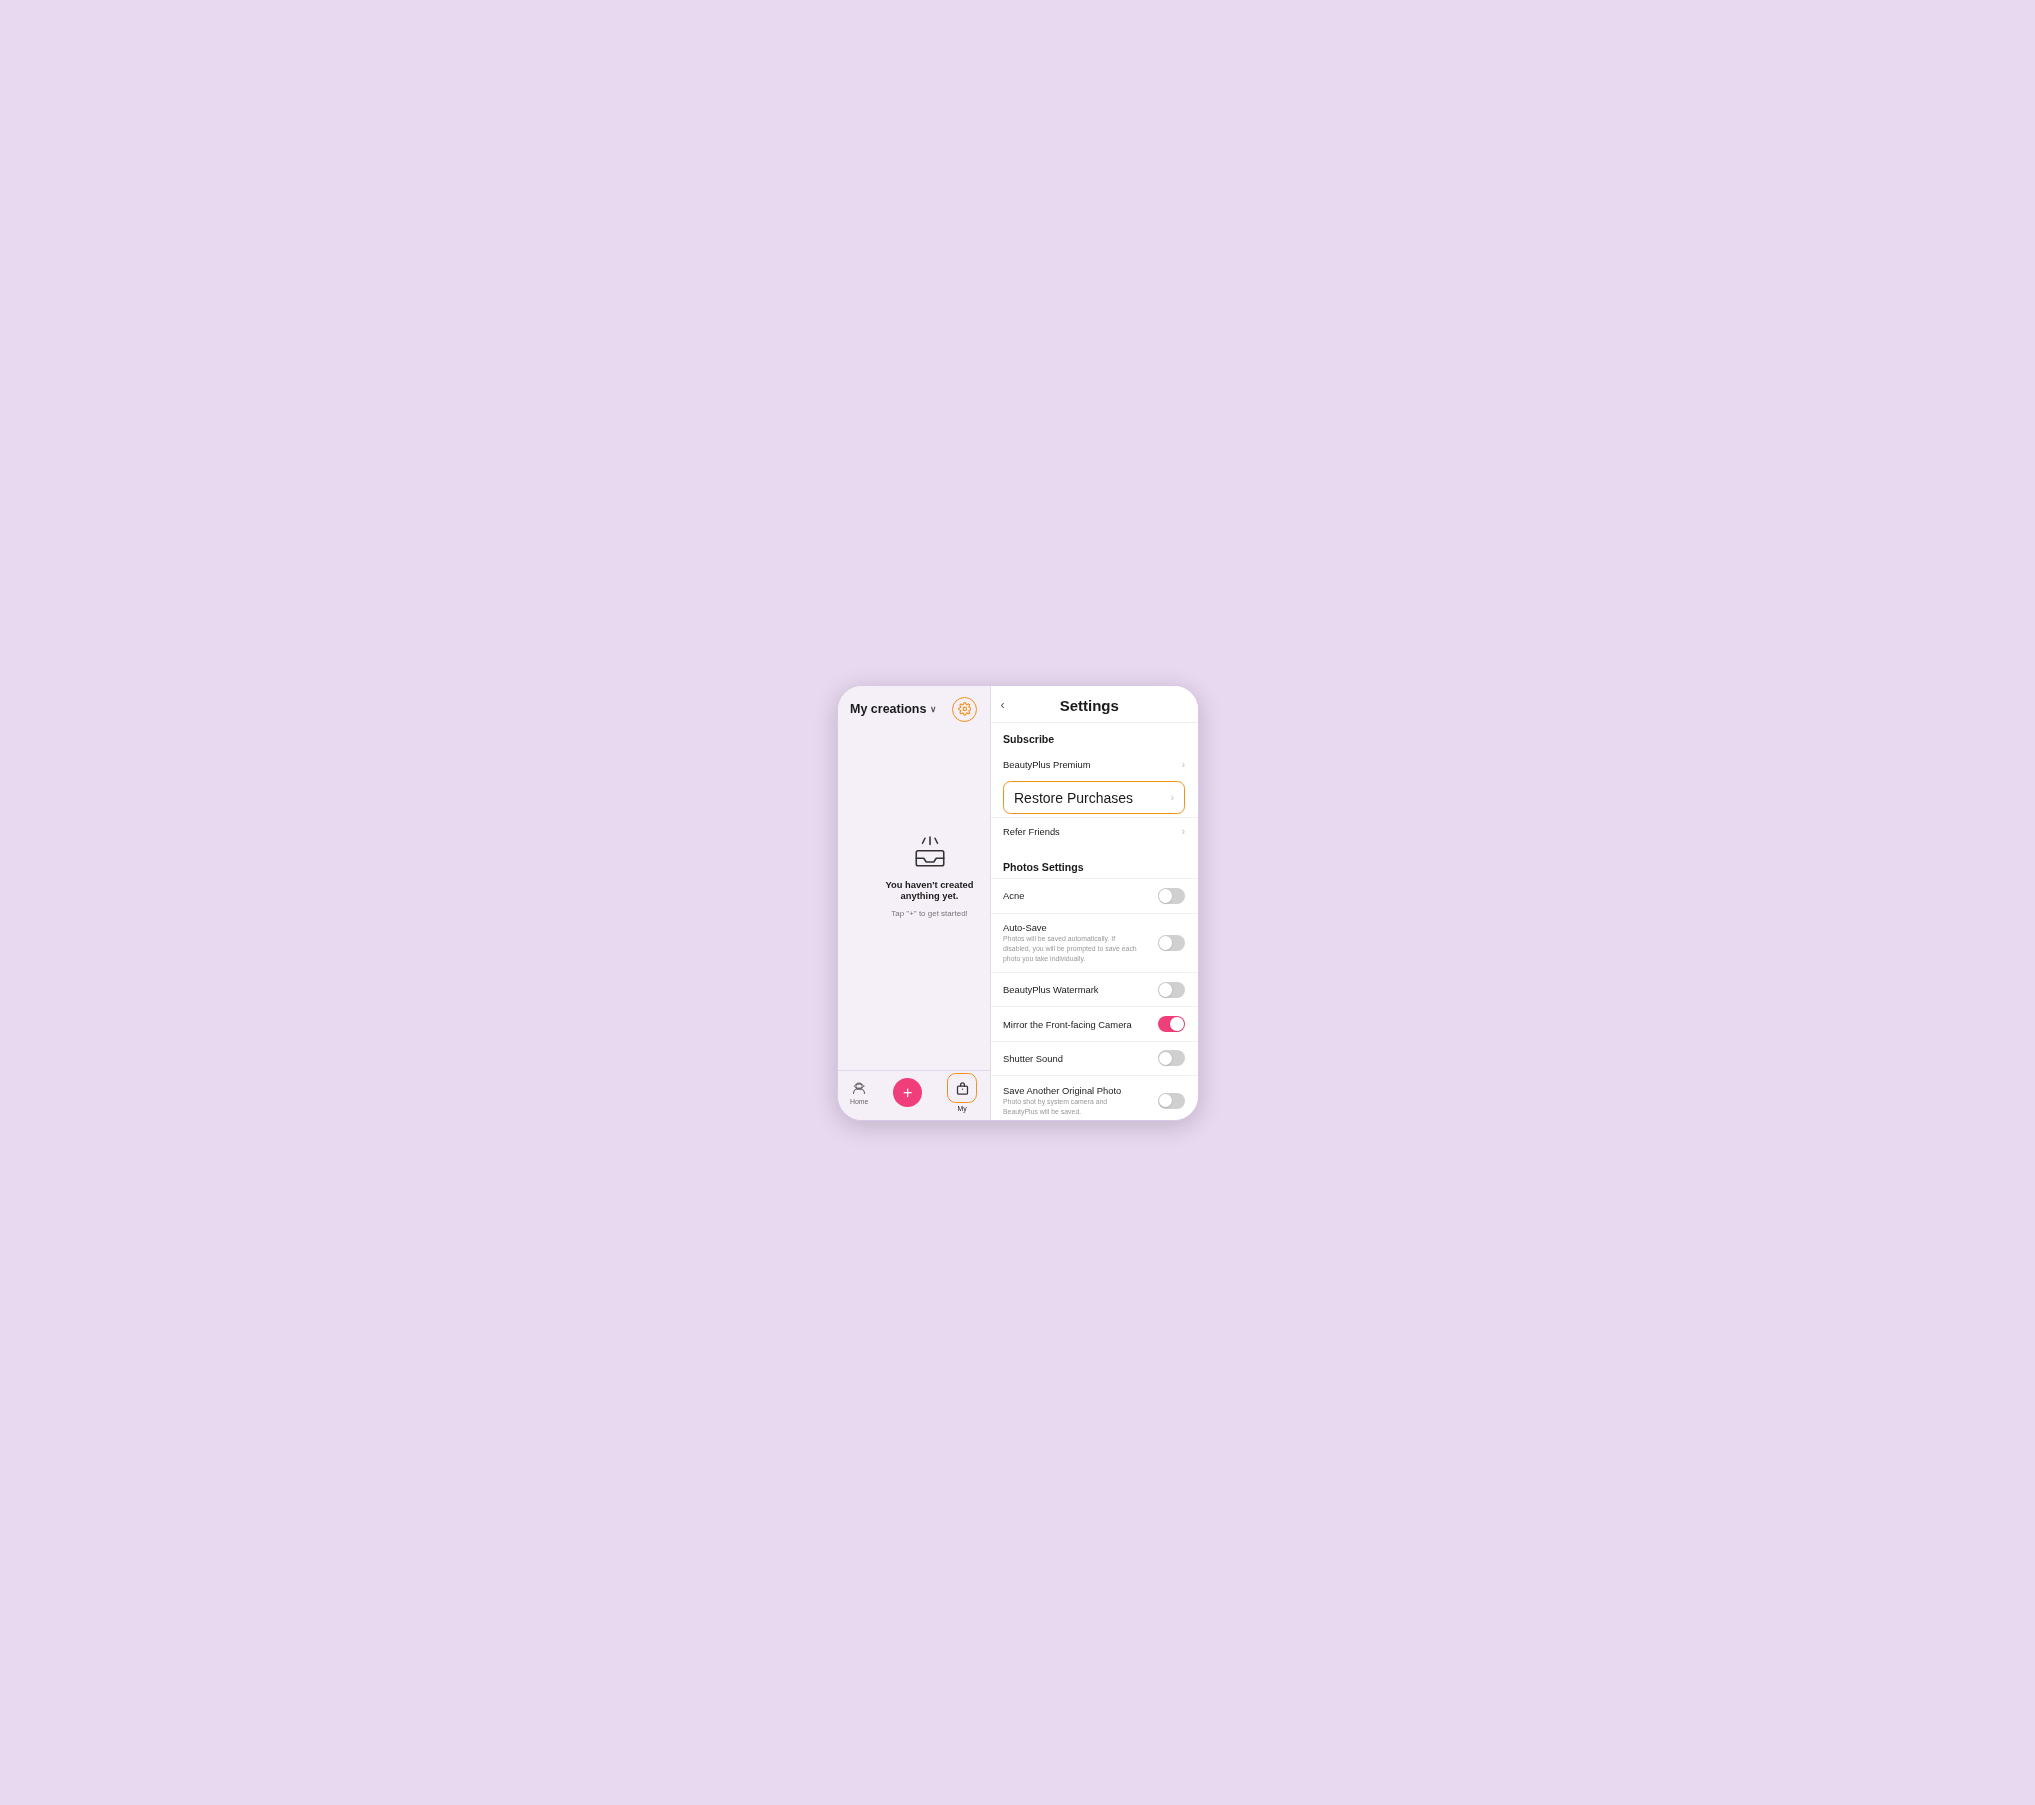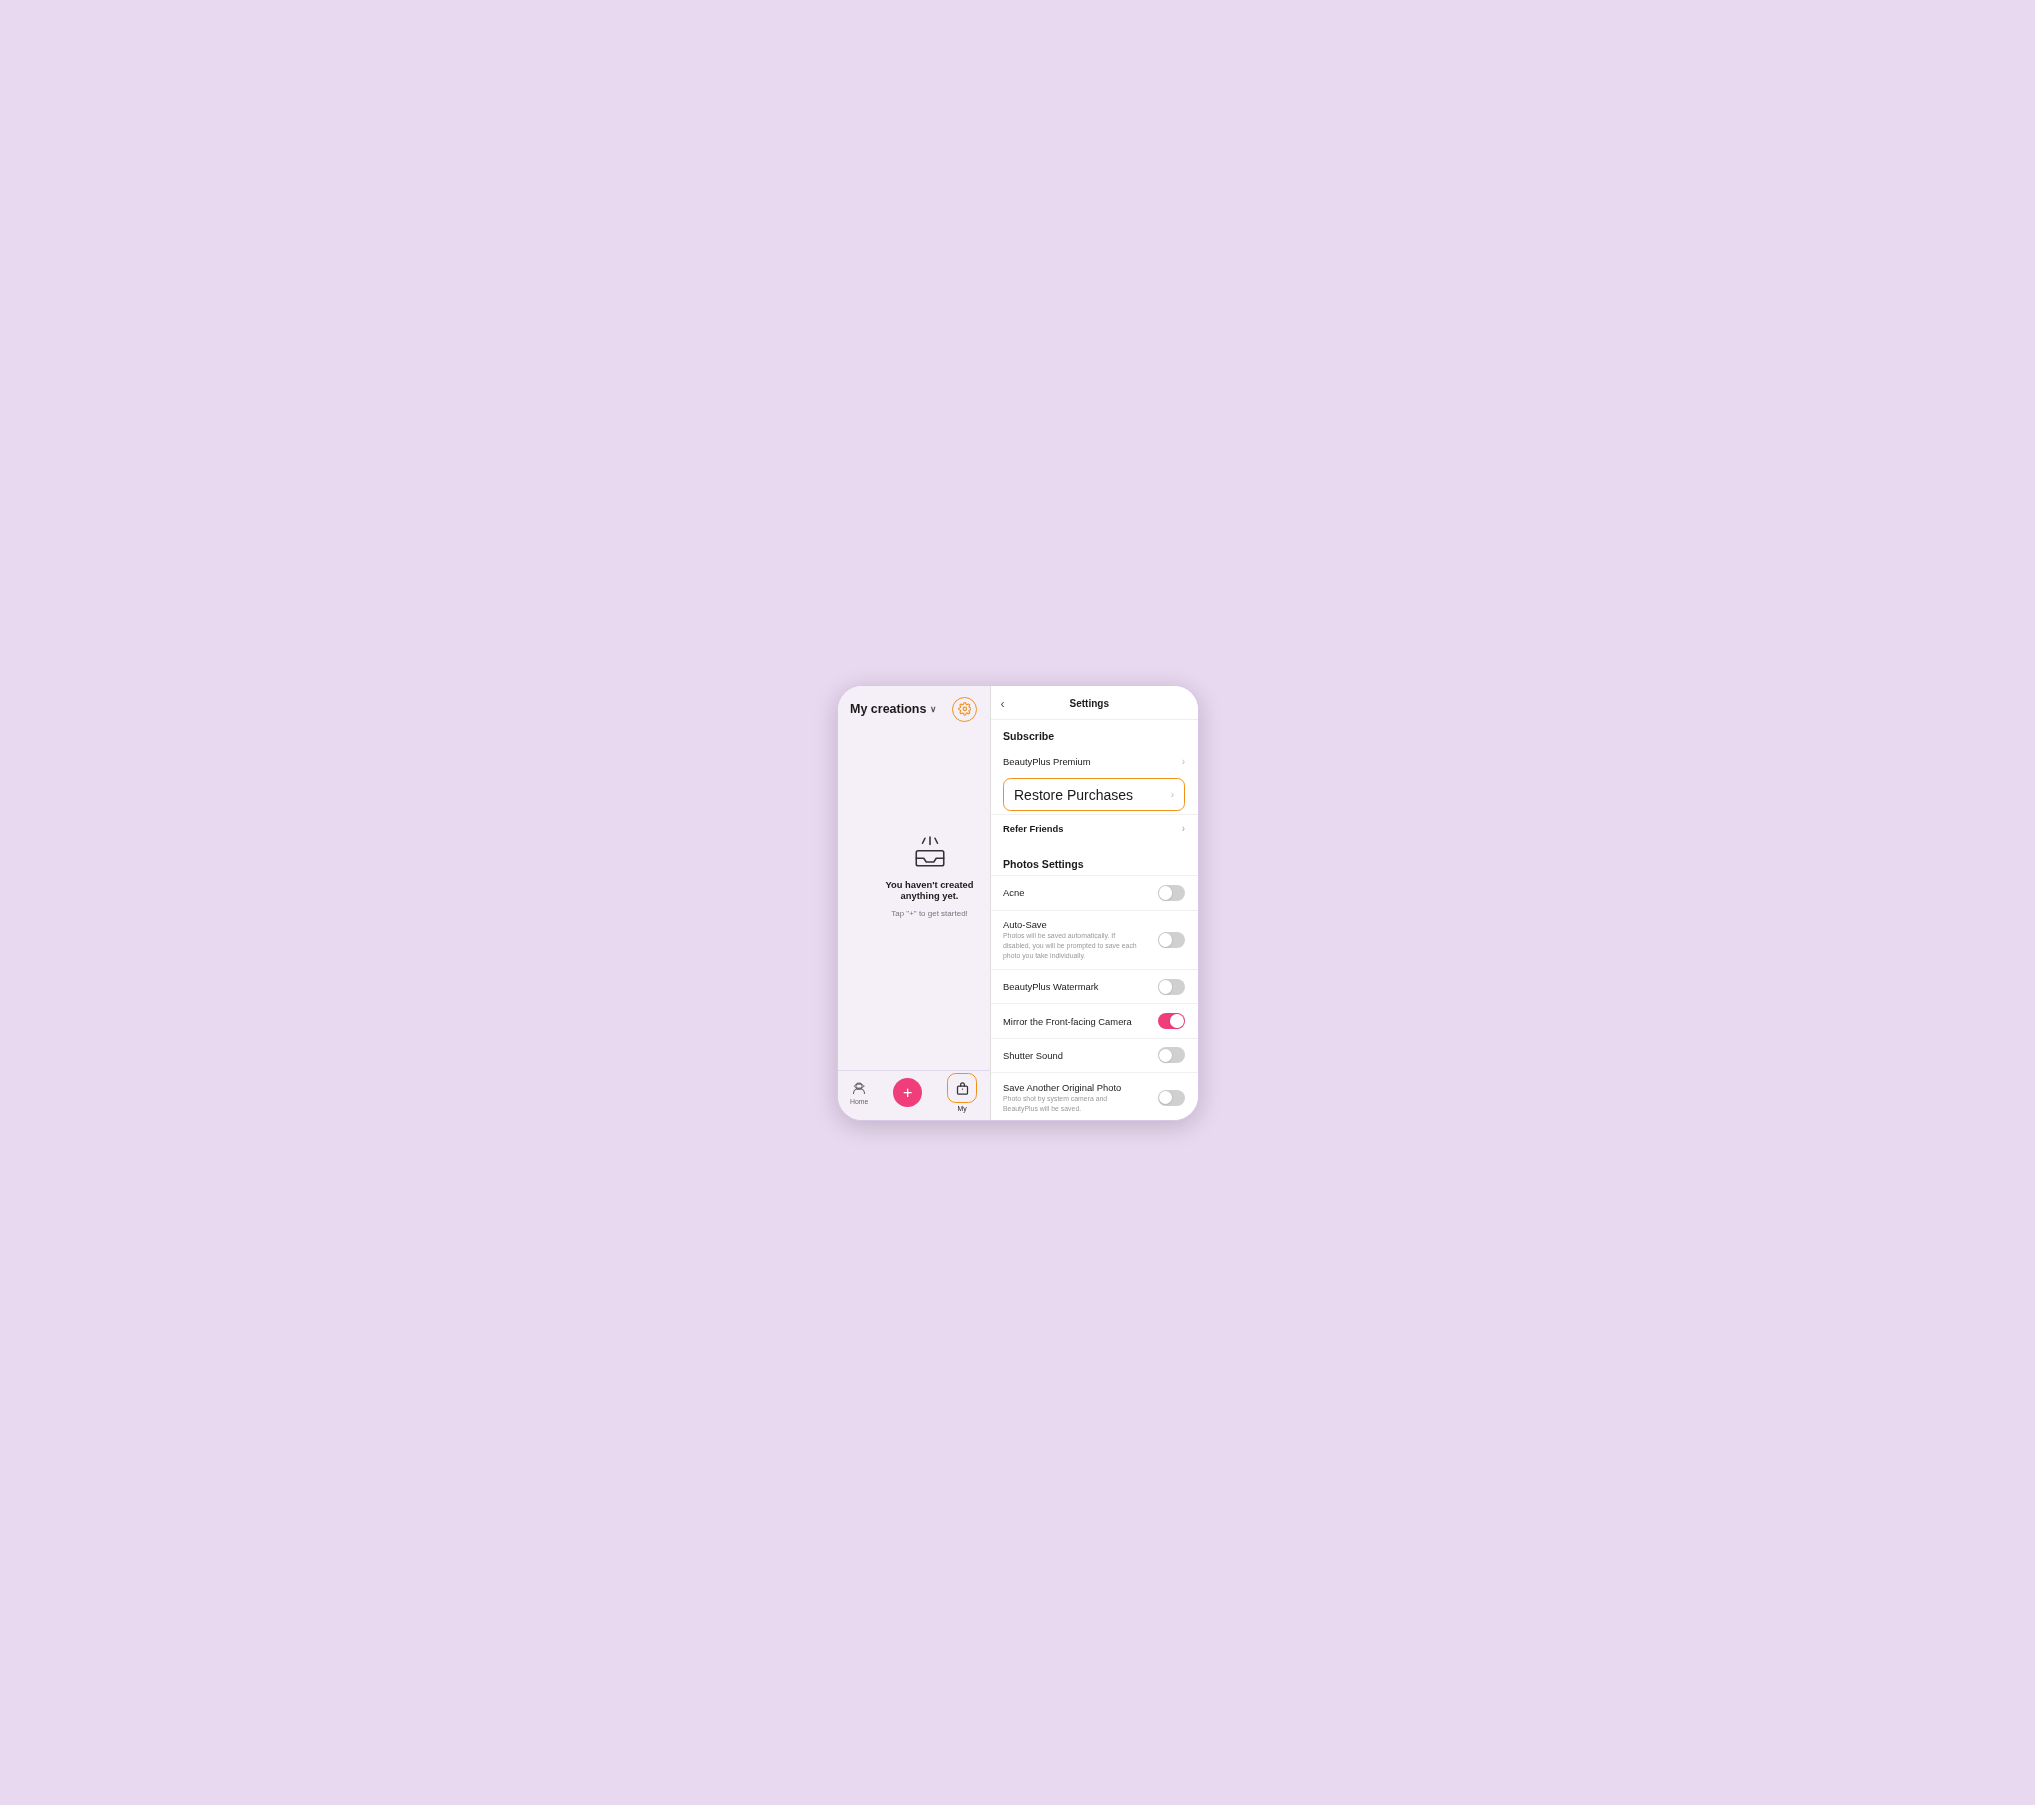--- a/index.html
+++ b/index.html
@@ -166,21 +166,21 @@
       background: #fff;
       z-index: 10;
     }
     .back-btn {
       font-size: 12.5px;
       color: #555;
       cursor: pointer;
       margin-right: 7.5px;
     }
     .settings-title {
-      font-size: 10px;
+      font-size: 15px;
       font-weight: 600;
       color: #1a1a1a;
       flex: 1;
       text-align: center;
       margin-right: 18.7px;
     }
     .section-header {
       font-size: 10.6px;
       font-weight: 700;
       color: #1a1a1a;
@@ -251,21 +251,20 @@
       padding: 8.7px 12.5px;
       cursor: pointer;
       gap: 7px;
     }
     .refer-friends-item {
       display: flex;
       justify-content: space-between;
       padding: 8.7px 12.5px;
       border-top: 0.6px solid #f0f0f0;
       cursor: pointer;
-      font-weight: bold;
     }
     .camera-section {
       margin-top: 2.5px;
     }
     .camera-item {
       display: flex;
       align-items: center;
       justify-content: space-between;
       padding: 8.7px 12.5px;
       border-top: 0.6px solid #f0f0f0;

